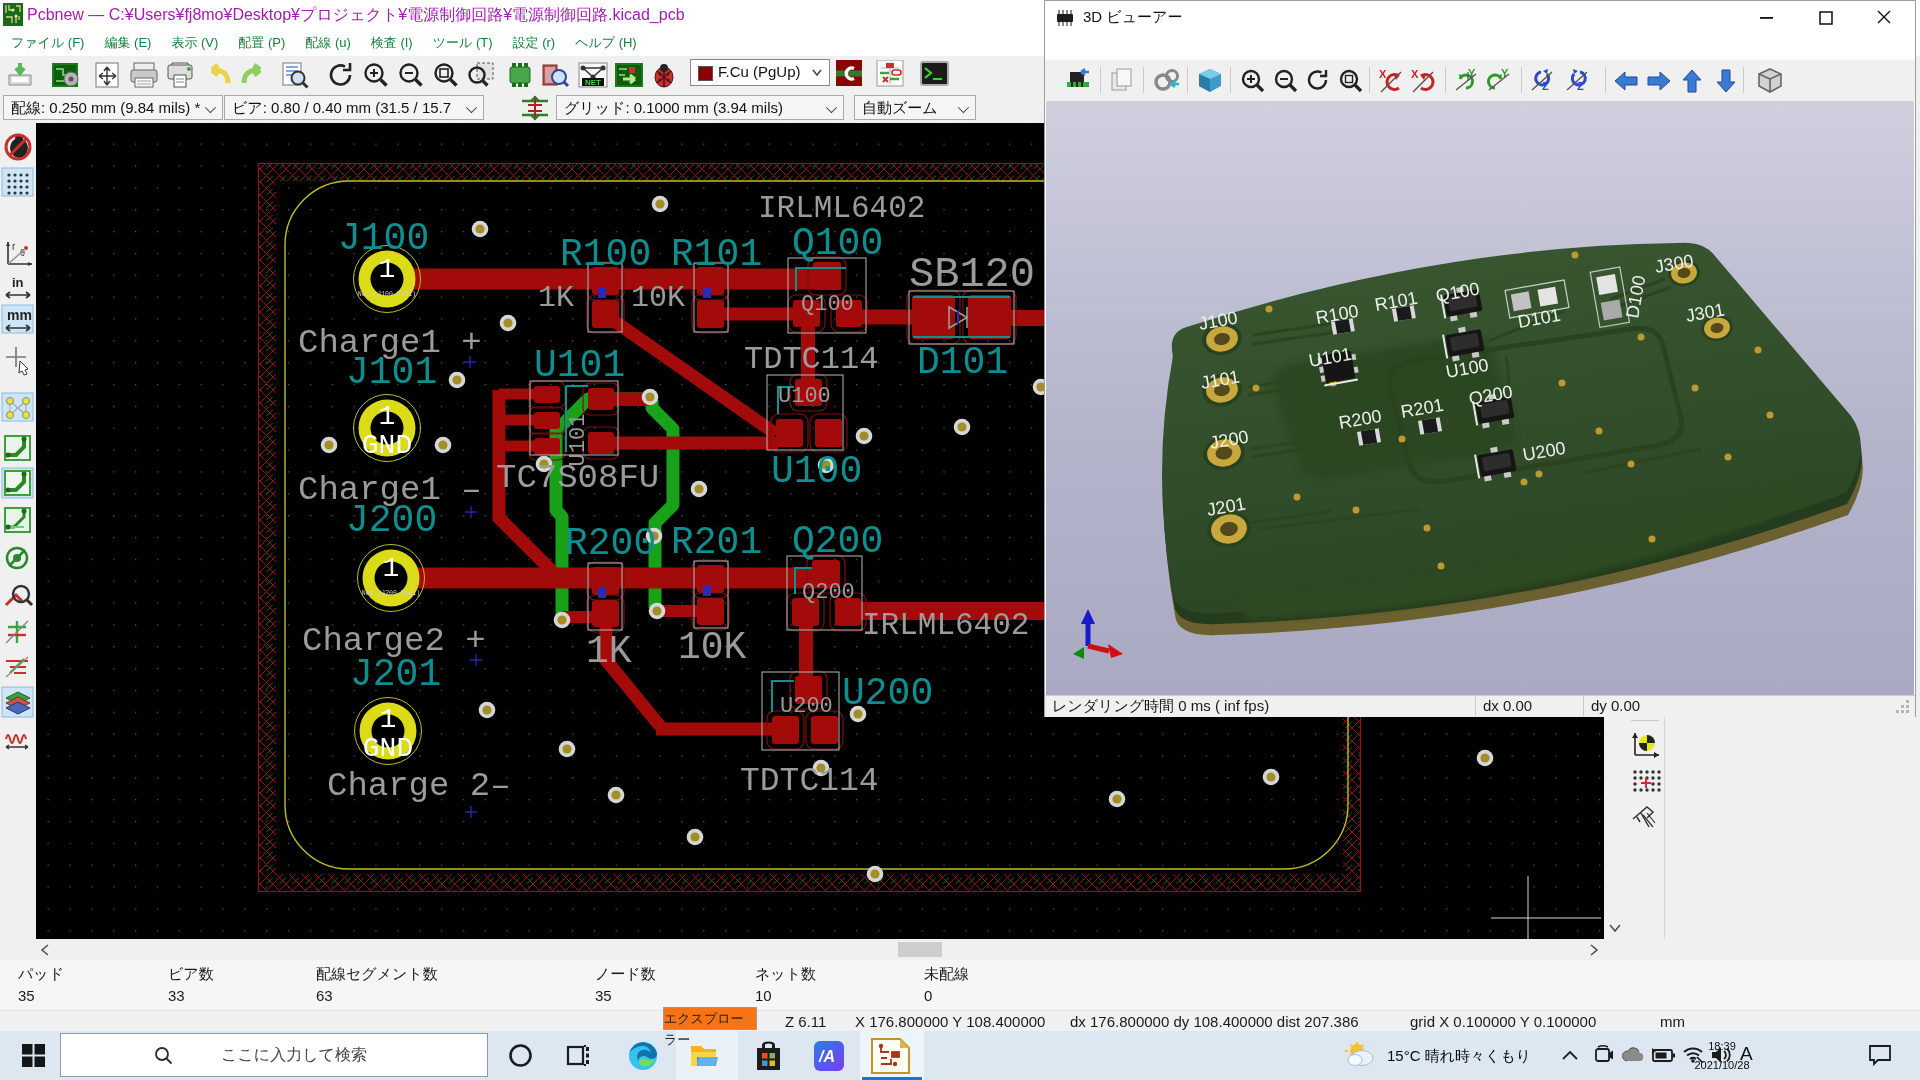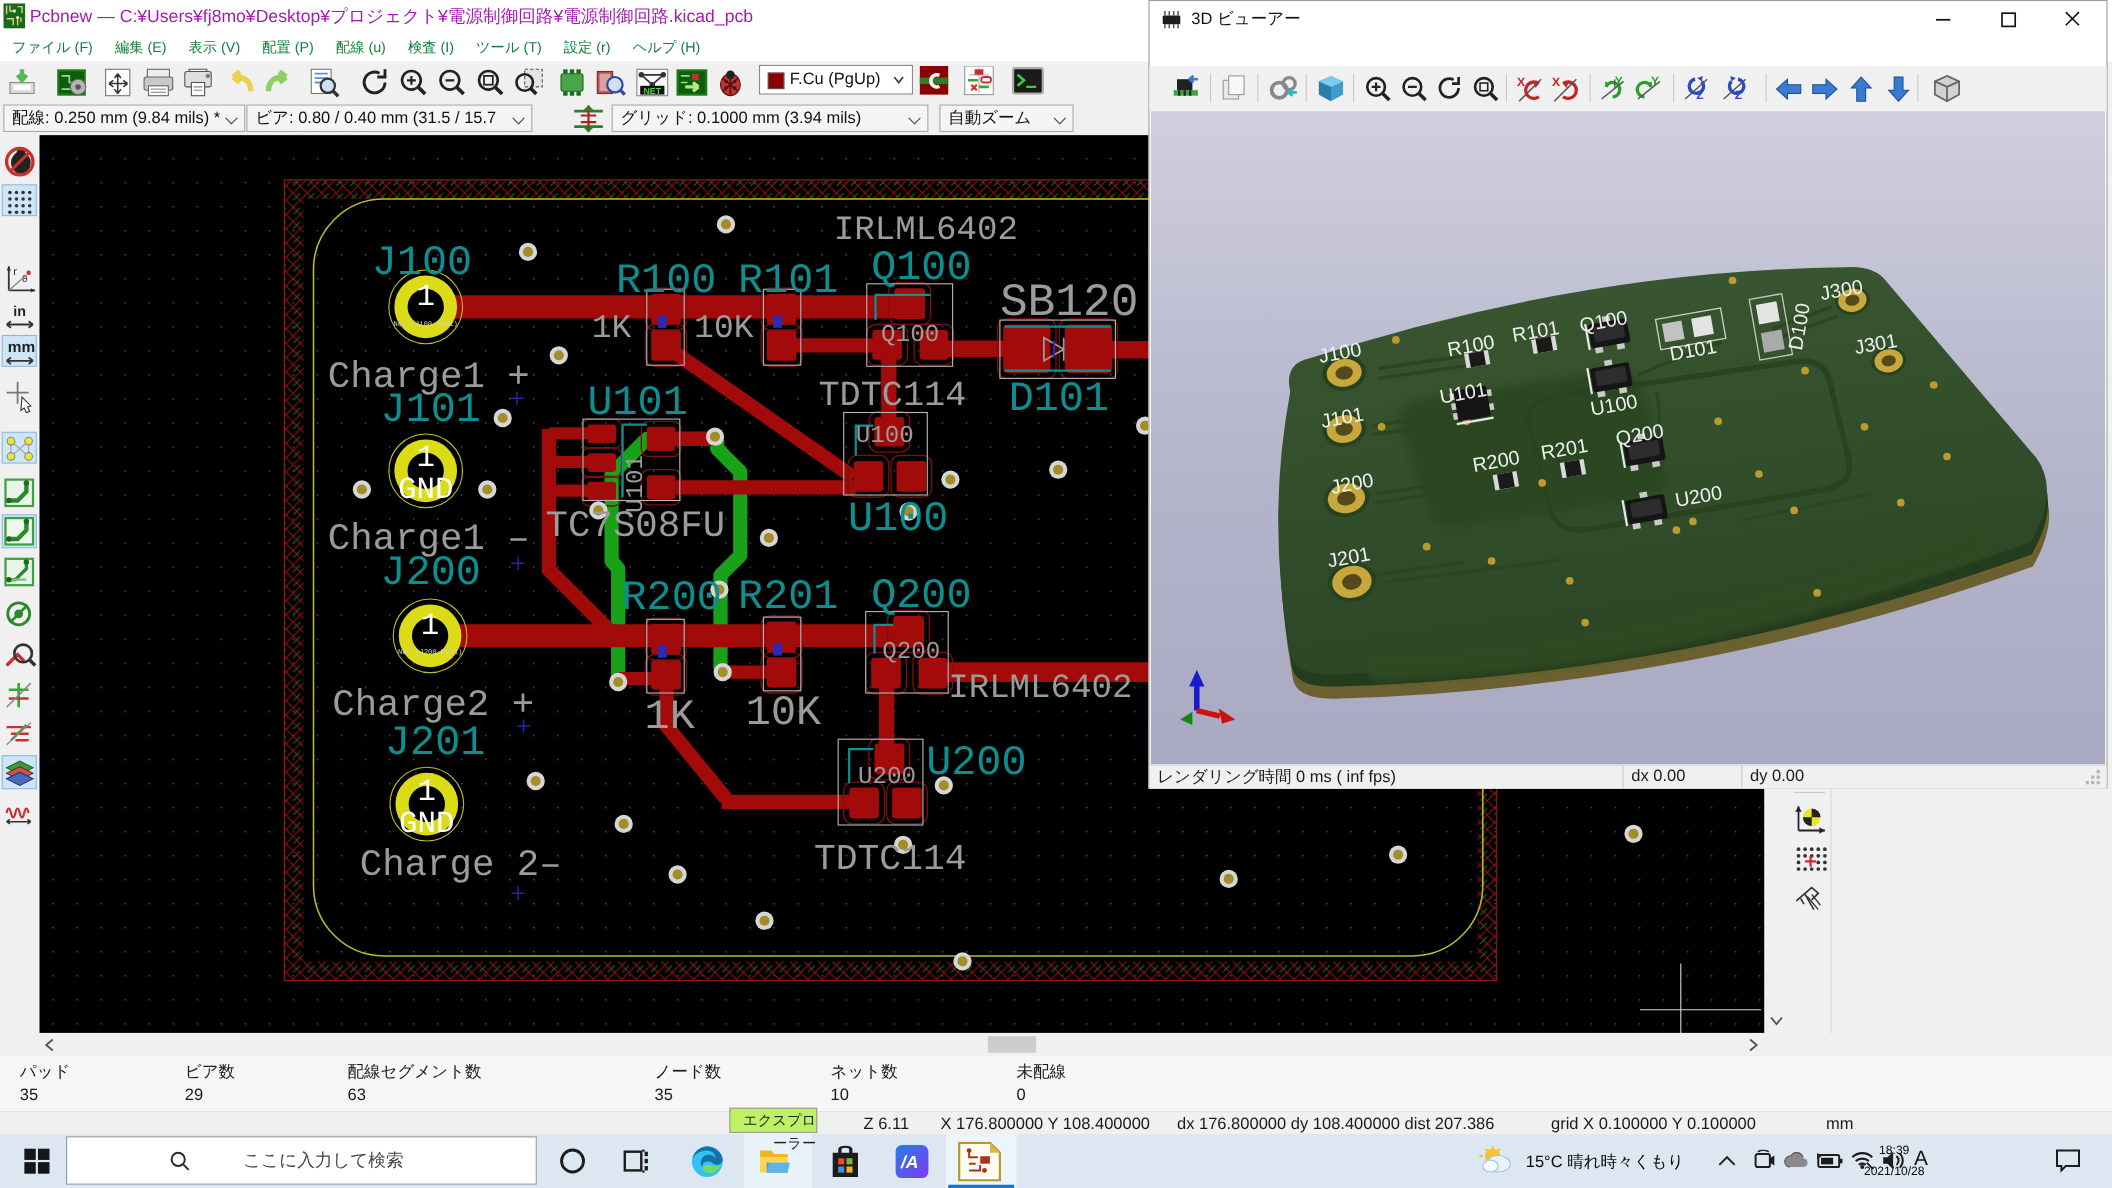--- a/index.html
+++ b/index.html
@@ -646,38 +646,38 @@
       </g>
  </svg>
 </div>
 
 <div class="abs" style="left:1664px;top:123px;width:256px;height:816px;background:#f0f0f0;border-left:1px solid #d5d5d5"></div>
 
 <div class="abs" style="left:0;top:960px;width:1920px;height:50px;background:#f6f6f6;font-size:15px;color:#1a1a1a">
  <div class="abs" style="left:18px;top:5px">パッド</div>
     <div class="abs" style="left:18px;top:27px">35</div>
  <div class="abs" style="left:168px;top:5px">ビア数</div>
-    <div class="abs" style="left:168px;top:27px">29</div>
+    <div class="abs" style="left:168px;top:27px">33</div>
  <div class="abs" style="left:316px;top:5px">配線セグメント数</div>
     <div class="abs" style="left:316px;top:27px">63</div>
  <div class="abs" style="left:595px;top:5px">ノード数</div>
     <div class="abs" style="left:595px;top:27px">35</div>
  <div class="abs" style="left:755px;top:5px">ネット数</div>
     <div class="abs" style="left:755px;top:27px">10</div>
  <div class="abs" style="left:924px;top:5px">未配線</div>
     <div class="abs" style="left:924px;top:27px">0</div>
 </div>
 <div class="abs" style="left:0;top:1010px;width:1920px;height:21px;background:#f0f0f0;border-top:1px solid #e2e2e2;font-size:15px;color:#1a1a1a">
  <div class="abs" style="left:785px;top:2px">Z 6.11</div>
  <div class="abs" style="left:855px;top:2px">X 176.800000  Y 108.400000</div>
  <div class="abs" style="left:1070px;top:2px">dx 176.800000  dy 108.400000  dist 207.386</div>
  <div class="abs" style="left:1410px;top:2px">grid X 0.100000  Y 0.100000</div>
  <div class="abs" style="left:1660px;top:2px">mm</div>
 </div>
-<div class="abs" style="left:663px;top:1007px;width:80px;height:23px;background:#bef264;border:1px solid #9a9a9a;box-sizing:border-box;font-size:13px;color:#222;text-align:right;line-height:21px;z-index:40">エクスプローラー</div>
+<div class="abs" style="left:663px;top:1007px;width:94px;height:23px;background:#f97316;border:1px solid #9a9a9a;box-sizing:border-box;font-size:13px;color:#222;text-align:left;line-height:21px;z-index:40">エクスプローラー</div>
 
 <div class="abs" style="left:0;top:1031px;width:1920px;height:49px;background:#dde7f2;z-index:30">
  <svg class="abs" style="left:22px;top:13px" width="24" height="24" viewBox="0 0 24 24">
       <g fill="#15161a">
         <rect x="0" y="0" width="10.5" height="10.5"></rect>
         <rect x="12.5" y="0" width="10.5" height="10.5"></rect>
         <rect x="0" y="12.5" width="10.5" height="10.5"></rect>
         <rect x="12.5" y="12.5" width="10.5" height="10.5"></rect>
       </g>
     </svg>

